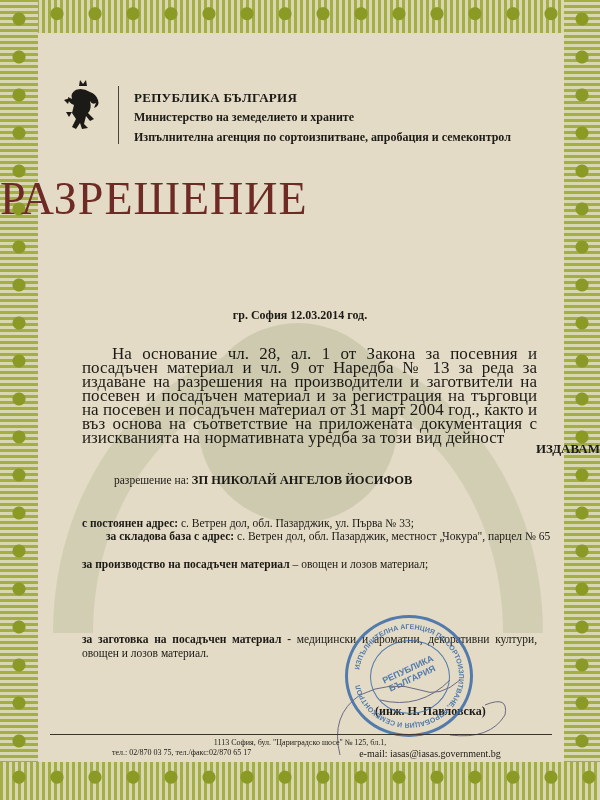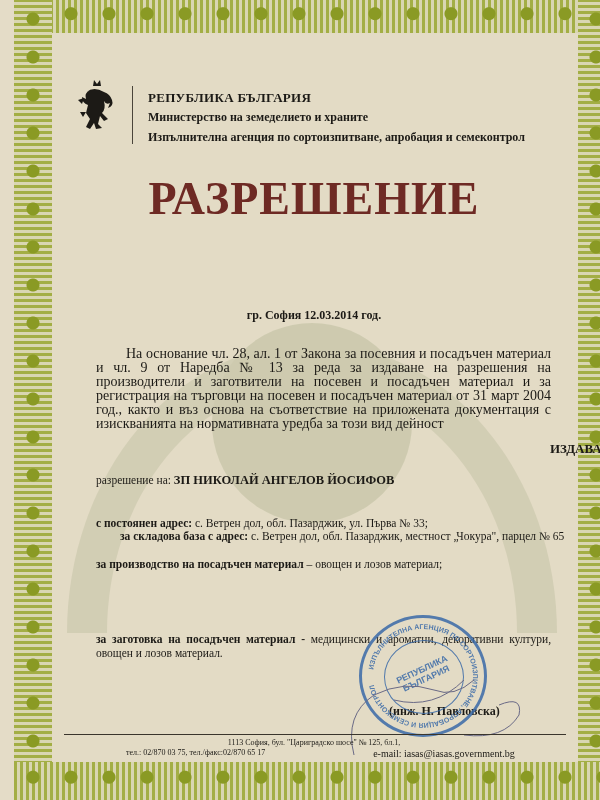--- a/index.html
+++ b/index.html
@@ -4,21 +4,21 @@
 <style>
   html, body { margin: 0; padding: 0; }
   body {
     width: 600px; height: 800px; overflow: hidden;
     background: #e4dcc7;
     font-family: "Liberation Serif", "DejaVu Serif", serif;
     color: #1c1a16;
     position: relative;
   }
   .page {
-    position: absolute; left: 14px; top: 0; width: 532px; height: 800px;
+    position: absolute; left: 0; top: 0; width: 532px; height: 800px;
     background: #5eead4;
   }
   
   .border-band {
     position: absolute;
     background-color: #9aa53a;
   }
   .band-top { left: 0; top: 0; width: 600px; height: 36px;
     background:
       radial-gradient(circle at 50% 38%, #8a9a24 6px, transparent 7px) 0 0/38px 36px,
@@ -74,45 +74,45 @@
     background: #4a443a;
   }
   .header-line {
     position: absolute; left: 72px; font-weight: bold; white-space: nowrap;
   }
   .h1 { top: 20px; font-size: 13px; letter-spacing: 0.3px; }
   .h2 { top: 40px; font-size: 12px; }
   .h3 { top: 60px; font-size: 12px; }
 
   .title {
-    position: absolute; left: 0; top: 172px; width: 600px; text-align: center;
-    font-size: 46px; color: #6e2a24; letter-spacing: 1px; font-weight: bold;
+    position: absolute; left: 0; top: 172px; width: 600px; 
+    font-size: 46px; color: #6e2a24; letter-spacing: 1px; font-weight: normal;
   }
   .number {
     position: absolute; left: 0; top: 282px; width: 600px; text-align: center;
     font-size: 12px; font-weight: bold;
   }
   .place-date {
     position: absolute; left: 0; top: 308px; width: 600px; text-align: center;
     font-size: 12px; font-weight: bold;
   }
   .body-para {
     position: absolute; left: 82px; top: 347px; width: 455px;
-    font-size: 14px; line-height: 14px; text-align: justify;
+    font-size: 17px; line-height: 14px; text-align: justify;
     text-indent: 30px;
   }
   .issue {
     position: absolute; left: 0; top: 441px; width: 600px; text-align: right;
     font-size: 13px; font-weight: bold;
   }
   .field {
     position: absolute; left: 82px; font-size: 11.5px; white-space: nowrap;
   }
   .field b { font-weight: bold; }
-  .f1 { top: 473px; }
+  .f1 { top: 473px; margin-left: 32px; }
   .f1 .val { font-weight: bold; font-size: 12.5px; }
   .f2 { top: 502px; margin-top: 15px; }
   .f3 { top: 530px; margin-left: 24px; }
   .f4 { top: 558px; }
   .f5 { top: 587px; width: 455px; white-space: normal; text-align: justify; line-height: 14px; margin-top: 45px; }
 
   .stamp {
     position: absolute; left: 345px; top: 615px; width: 128px; height: 122px;
     border-radius: 50%; border: 3px solid #3a6aa8; box-sizing: border-box;
     opacity: 0.85;

